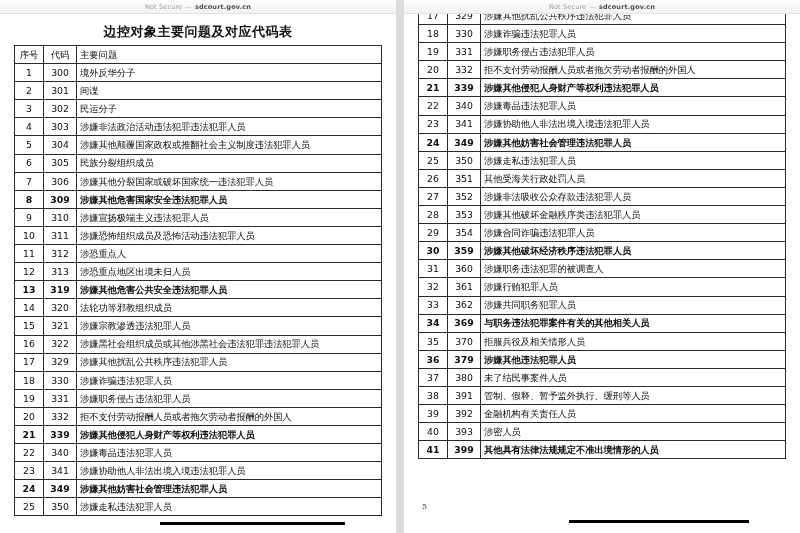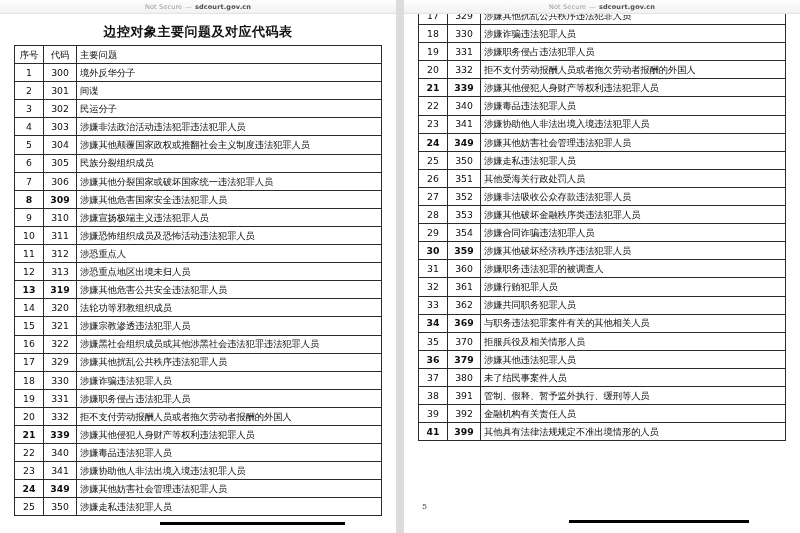--- a/index.html
+++ b/index.html
@@ -104,21 +104,21 @@
     font-weight: bold;
     font-size: 11px;
     border-radius: 7px;
   }
   td.c-no   { text-align: center; font-size: 9px; margin-top: 26px; }
   td.c-code { text-align: center; font-size: 9px; }
   td.c-txt  { text-align: left; font-size: 10px; letter-spacing: -.1px; }
 
   tr.bold td { font-weight: bold; }
   tr.bold td.c-code { font-weight: bold; }
-  tr.bold td.c-txt  { font-weight: normal; }
+  tr.bold td.c-txt  { font-weight: bold; }
 
   
   .tbl-left  { width: 368px; margin: 0 0 0 14px; }
   .tbl-left  col.w-no   { width: 29px; }
   .tbl-left  col.w-code { width: 33px; }
   
   .tbl-right { width: 368px; margin: 0 0 0 14px; }
   .tbl-right col.w-no   { width: 29px; }
   .tbl-right col.w-code { width: 33px; }
 
@@ -445,20 +445,25 @@
               <tr>
                 <td class="c-no">38</td>
                 <td class="c-code">391</td>
                 <td class="c-txt">管制、假释、暂予监外执行、缓刑等人员</td>
               </tr>
               <tr>
                 <td class="c-no">39</td>
                 <td class="c-code">392</td>
                 <td class="c-txt">金融机构有关责任人员</td>
               </tr>
+              <tr>
+                <td class="c-no">40</td>
+                <td class="c-code">393</td>
+                <td class="c-txt">涉密人员</td>
+              </tr>
               <tr class="bold">
                 <td class="c-no">41</td>
                 <td class="c-code">399</td>
                 <td class="c-txt">其他具有法律法规规定不准出境情形的人员</td>
               </tr>
             </tbody>
         </table>
       </div>
     </div>
 

